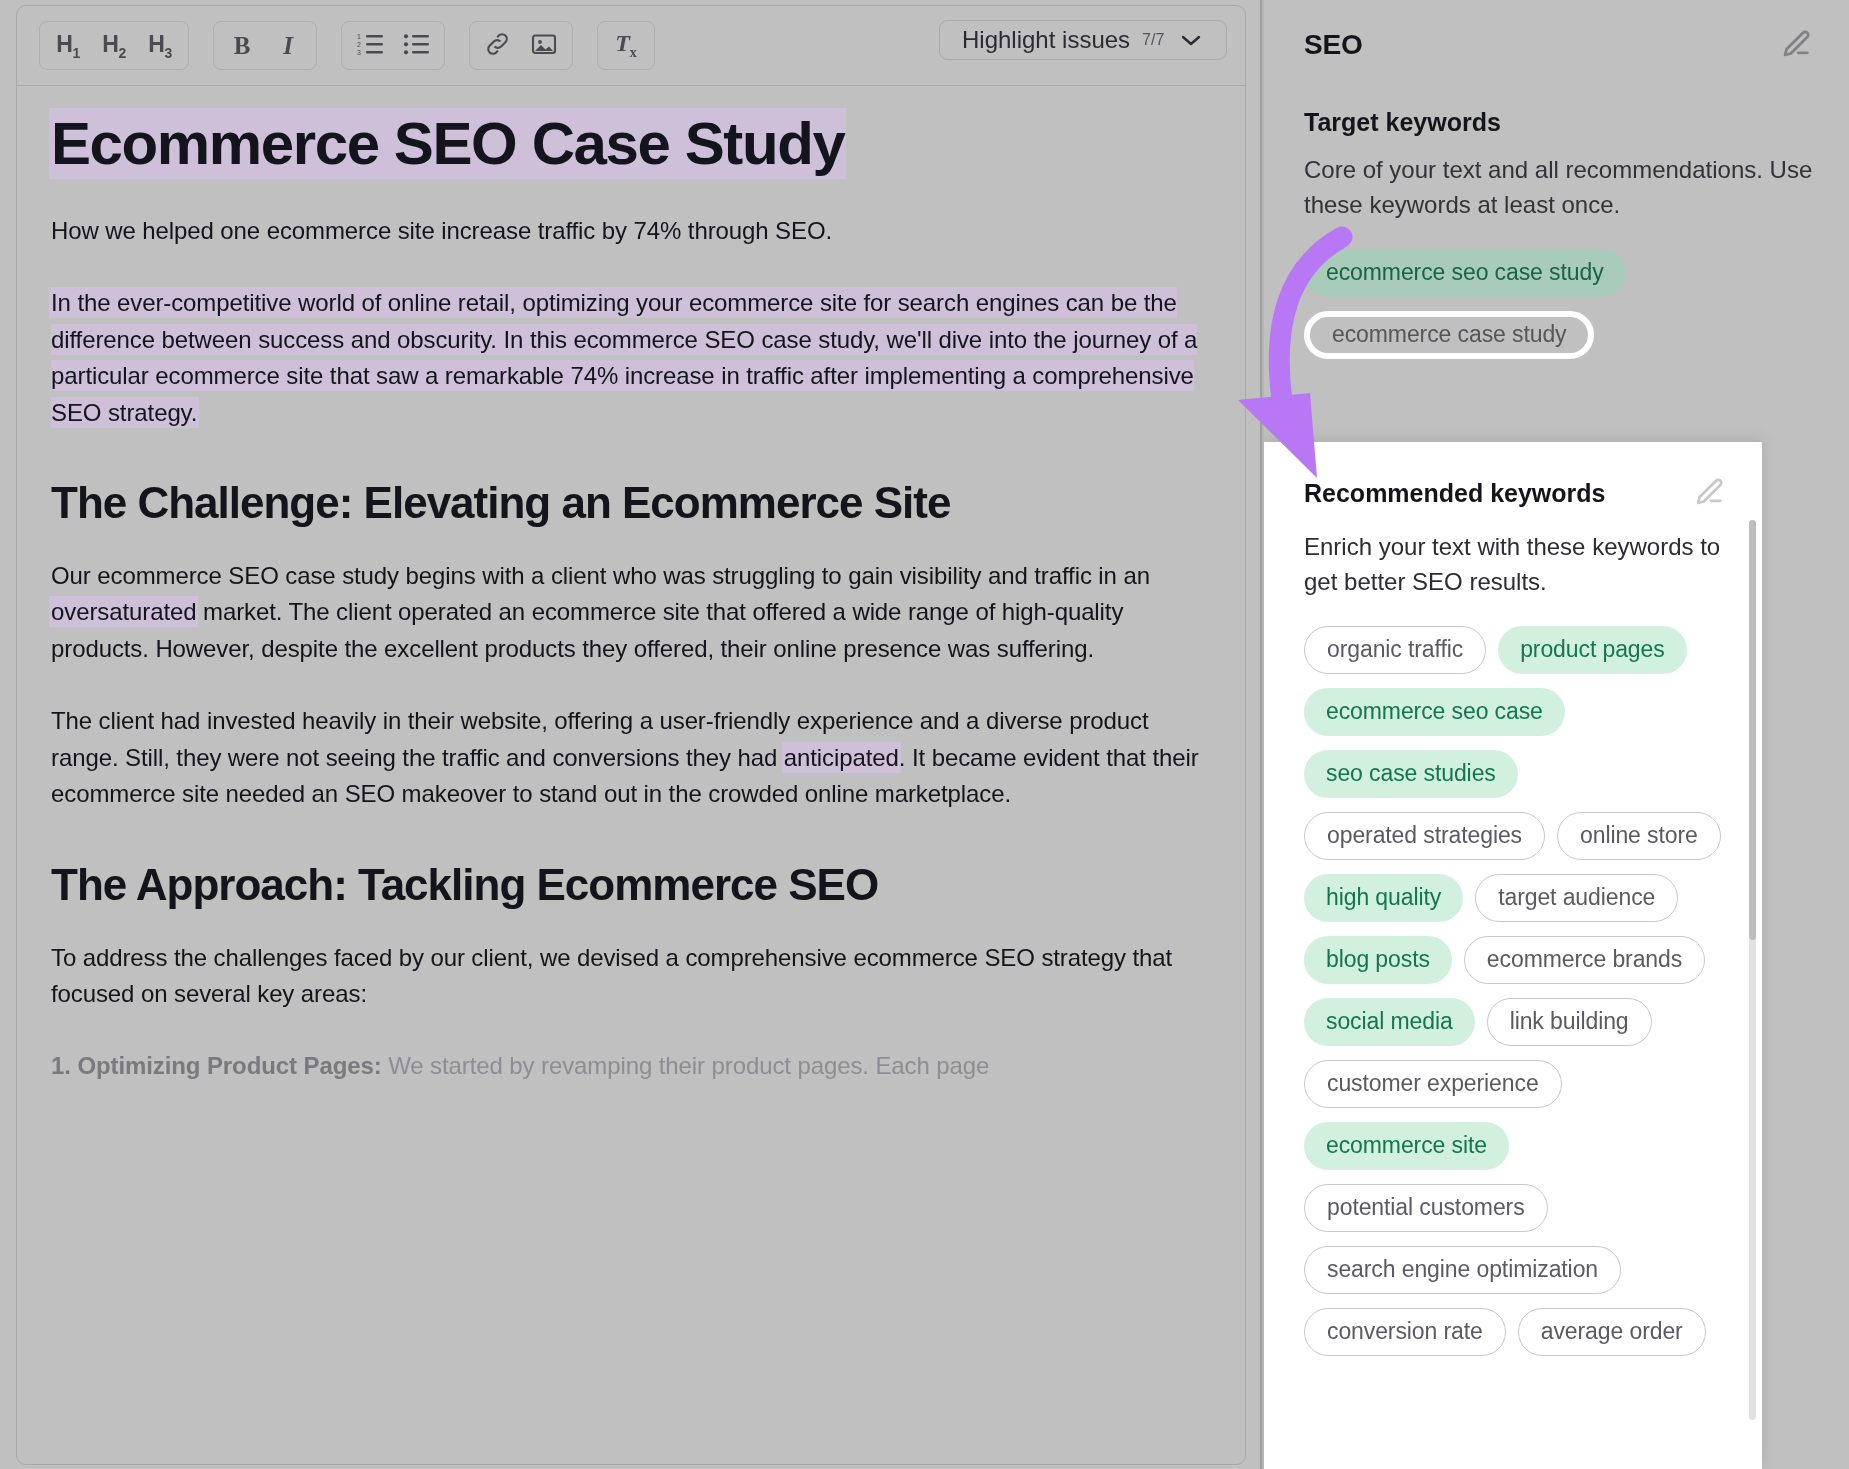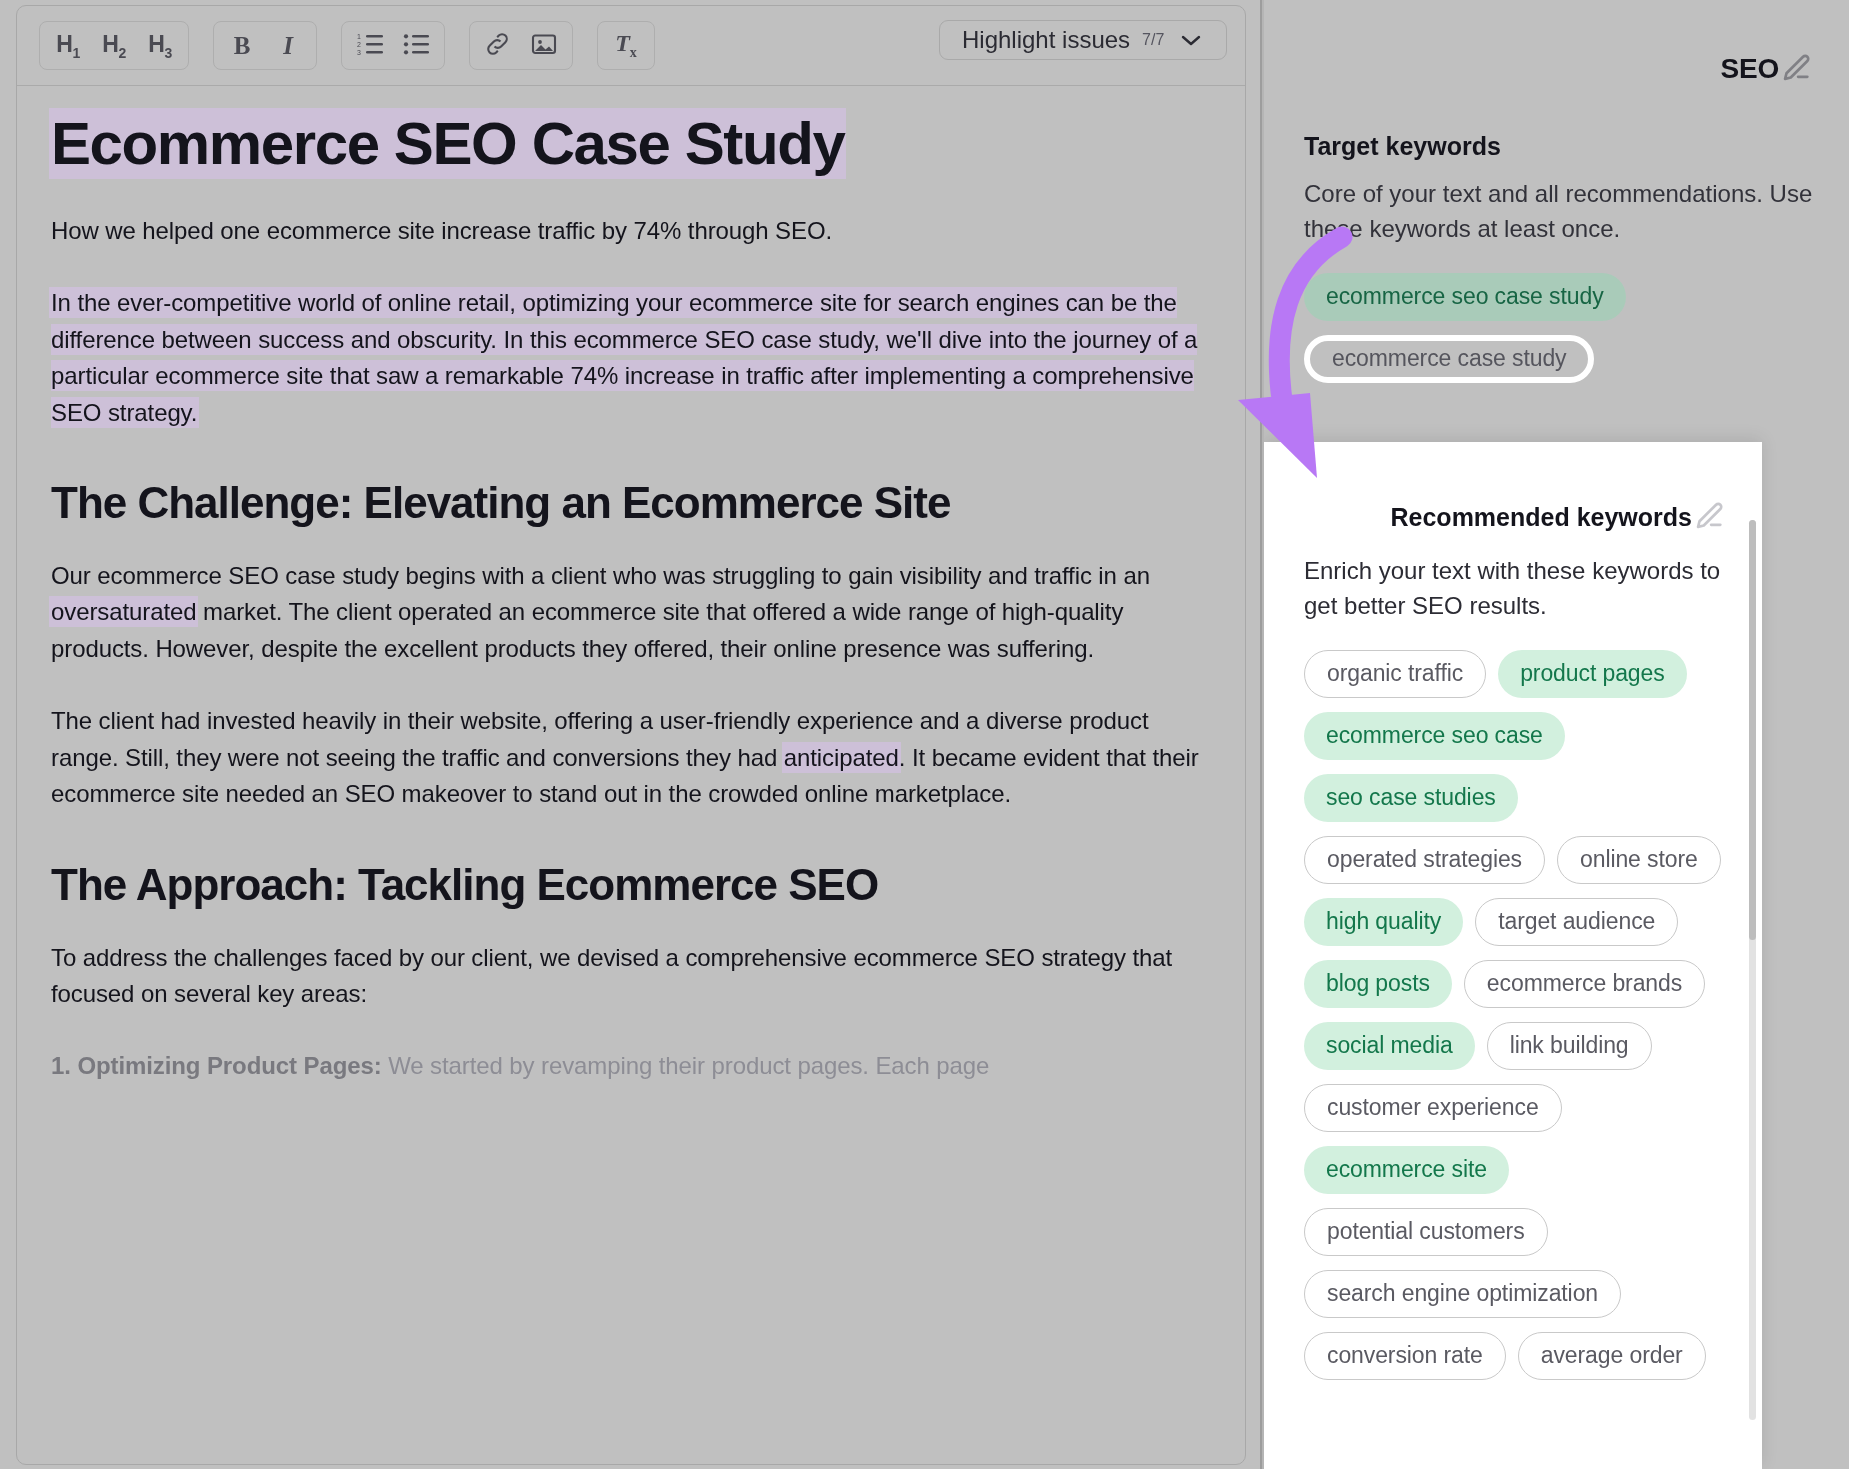--- a/index.html
+++ b/index.html
@@ -145,23 +145,22 @@
     overflow: hidden;
   }
 
   
   .seo-top {
     position: relative;
     padding: 28px 36px 0 40px;
     height: 442px;
   }
   .seo-title-row {
-    display: flex; align-items: center; justify-content: flex-end;
+    display: flex; align-items: center; justify-content: space-between;
     margin-bottom: 46px;
-    margin-top: 24px;
   }
   .seo-title { font-size: 28px; font-weight: 700; color: #14141c; letter-spacing: -.2px;}
   .pencil { width: 34px; height: 34px; cursor: pointer; opacity: .62; }
 
   .sec-head { font-size: 25px; font-weight: 700; color: #14141c; margin-bottom: 16px; }
   .sec-desc { font-size: 24px; line-height: 1.45; color: #32323a; margin-bottom: 26px; }
 
   .kw-row { display: flex; flex-wrap: wrap; gap: 14px 12px; }
   .tag {
     display: inline-flex;

